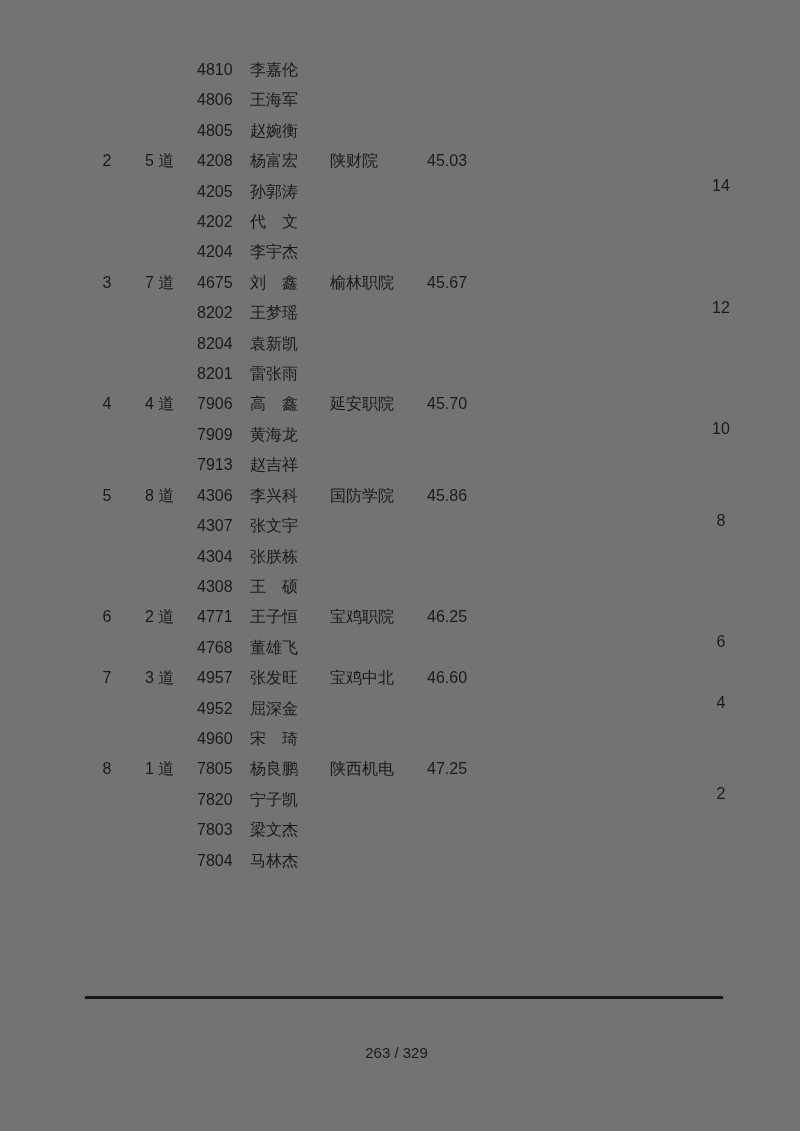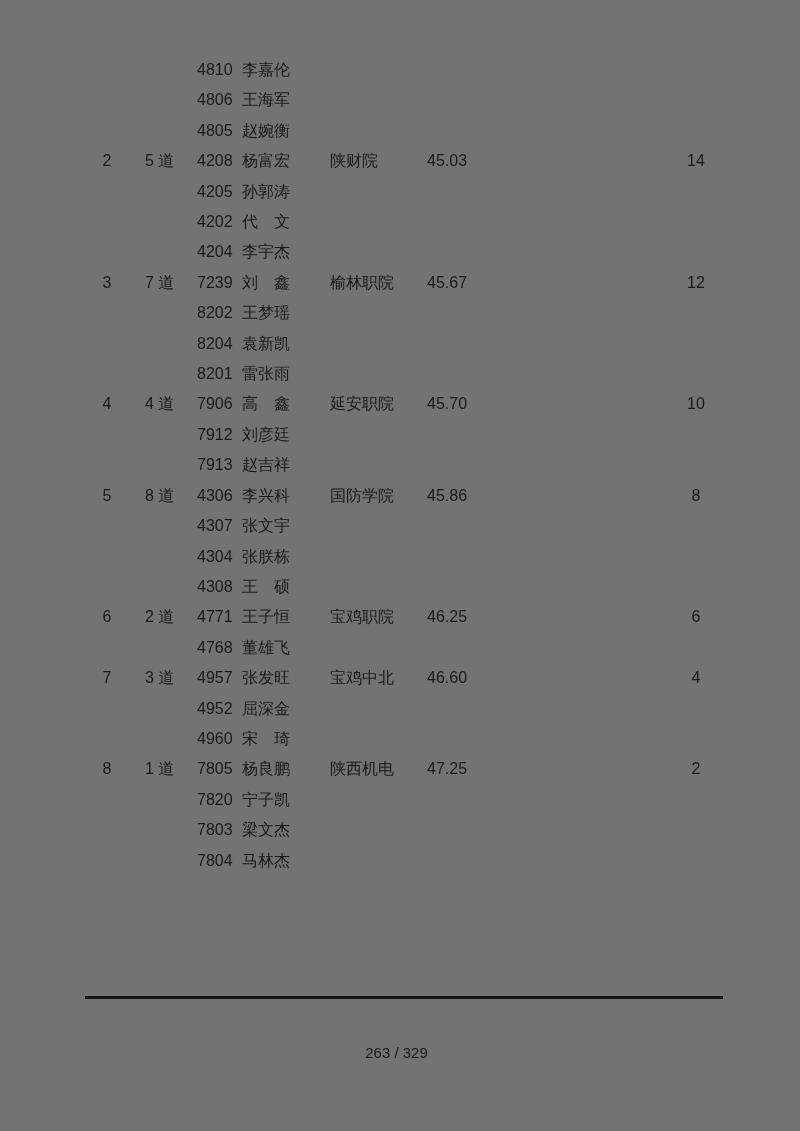--- a/index.html
+++ b/index.html
@@ -18,24 +18,24 @@
     position: absolute;
     top: 0;
     height: 30.42px;
     line-height: 30.42px;
     font-size: 16px;
     white-space: pre;
   }
   .c-rank   { left: 95px;  width: 24px; text-align: center; }
   .c-lane   { left: 145px; text-align: center; }
   .c-num    { left: 197px; }
-  .c-name   { left: 242px; }
+  .c-name   { left: 250px; }
   .c-school { left: 330px; }
   .c-time   { left: 427px; }
-  .c-points { left: 671px; width: 50px; text-align: center; }
+  .c-points { left: 696px; width: 50px; text-align: center; margin-top: 25px; }
   .rule {
     position: absolute;
     left: 85px;
     top: 996px;
     width: 638px;
     height: 2.5px;
     background: #161616;
   }
   .footer {
     position: absolute;
@@ -102,21 +102,21 @@
   <div class="row">
 
     <span class="cell c-num">4204</span>
     <span class="cell c-name">李宇杰</span>
 
   </div>
 
   <div class="row">
     <span class="cell c-rank">3</span>
     <span class="cell c-lane">7 道</span>
-    <span class="cell c-num">7239</span>
+    <span class="cell c-num">4675</span>
     <span class="cell c-name">刘　鑫</span>
     <span class="cell c-school">榆林职院</span>
     <span class="cell c-time">45.67</span>
     <span class="cell c-points">12</span>
   </div>
 
   <div class="row">
 
     <span class="cell c-num">8202</span>
     <span class="cell c-name">王梦瑶</span>
@@ -140,27 +140,27 @@
   <div class="row">
     <span class="cell c-rank">4</span>
     <span class="cell c-lane">4 道</span>
     <span class="cell c-num">7906</span>
     <span class="cell c-name">高　鑫</span>
     <span class="cell c-school">延安职院</span>
     <span class="cell c-time">45.70</span>
     <span class="cell c-points">10</span>
   </div>
 
-
-  <div class="row">
-
-    <span class="cell c-num">7912</span>
-    <span class="cell c-name">刘彦廷</span>
-
-  </div>
+  <div class="row">
+
+    <span class="cell c-num">7909</span>
+    <span class="cell c-name">黄海龙</span>
+
+  </div>
+
 
   <div class="row">
 
     <span class="cell c-num">7913</span>
     <span class="cell c-name">赵吉祥</span>
 
   </div>
 
   <div class="row">
     <span class="cell c-rank">5</span>

